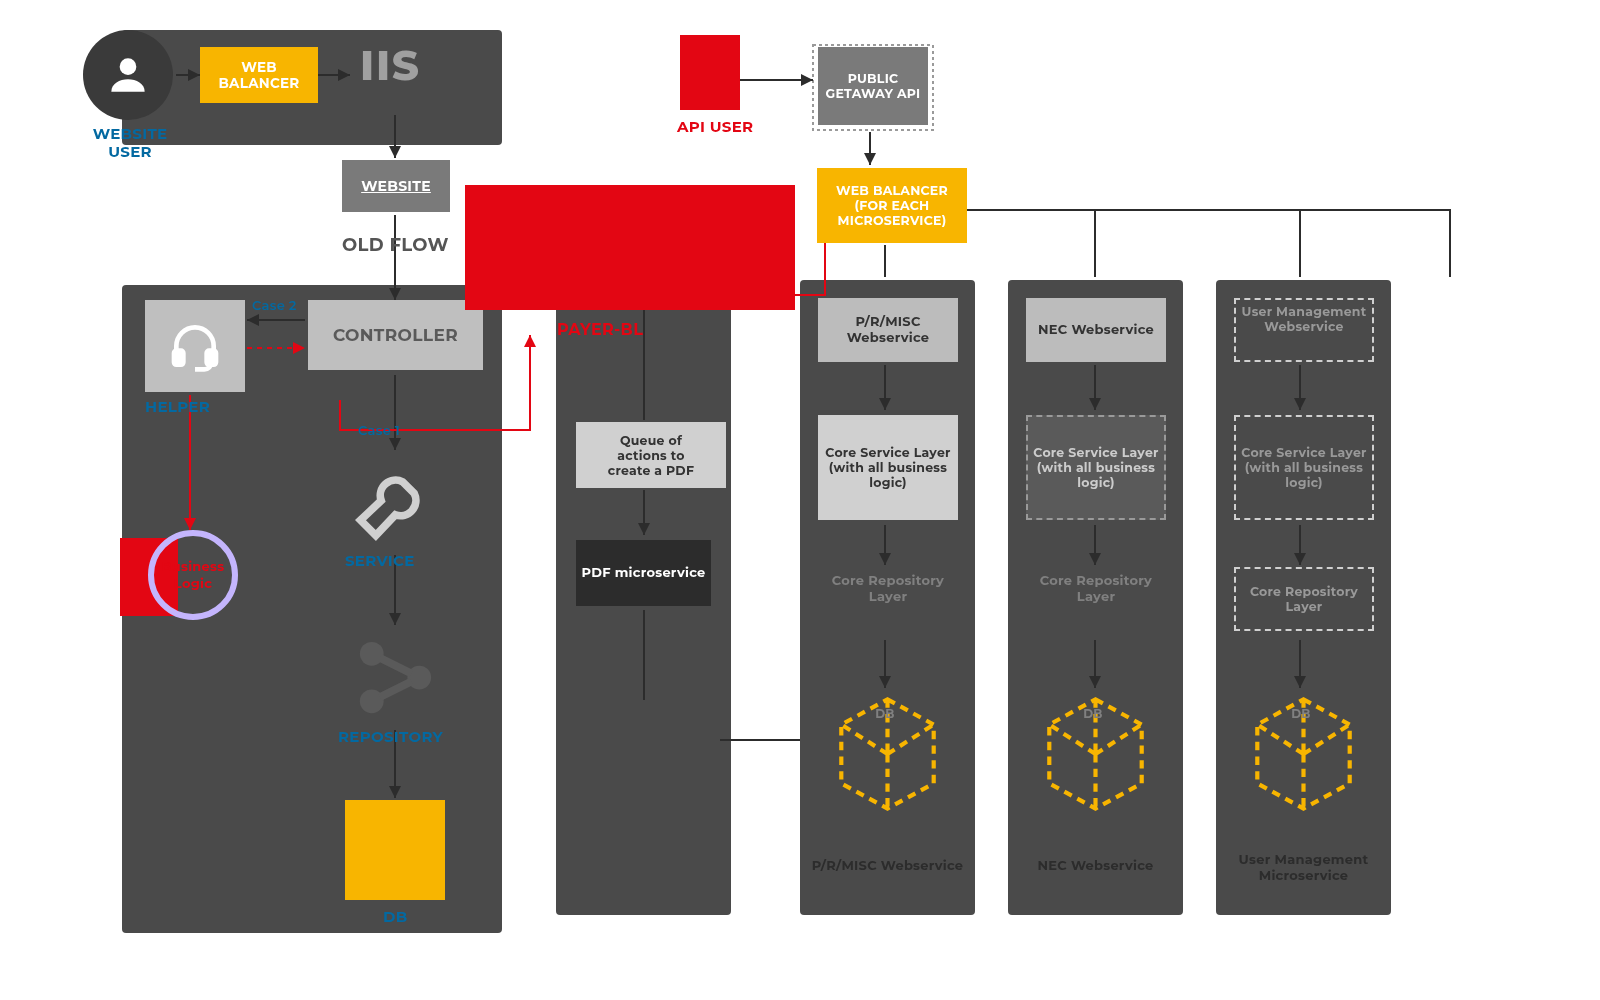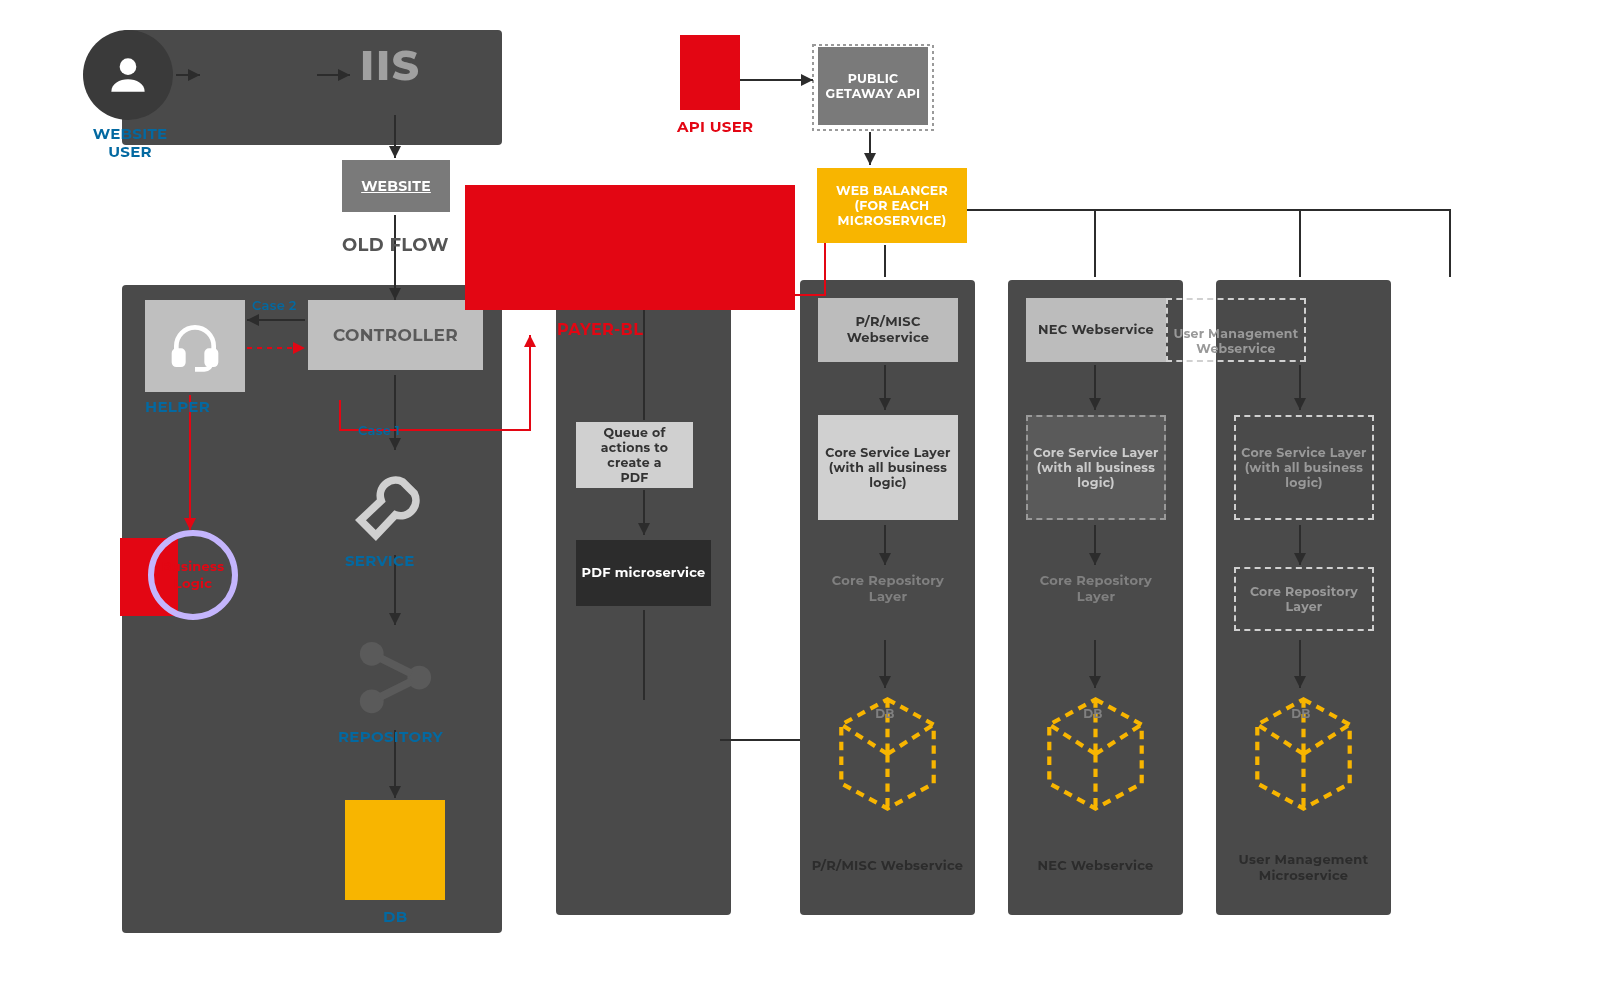--- a/index.html
+++ b/index.html
@@ -114,20 +114,23 @@
   </svg>
 
   <div class="icon-circle" style="left:83px; top:30px;">
     <svg width="50" height="50" viewBox="0 0 24 24">
         <circle cx="12" cy="8" r="4" fill="#fff"></circle>
         <path d="M4 20c0-4 4-6 8-6s8 2 8 6" fill="#fff"></path>
       </svg>
   </div>
   <div class="label center" style="left:70px; top:125px; width:120px; font-size:15px;">WEBSITE USER</div>
 
+  <div class="box yellowbox" style="left:200px; top:47px; width:118px; height:56px; display:flex; align-items:center; justify-content:center;">
+    <span class="label white center" style="position:static; font-size:13.5px;">WEB BALANCER</span>
+  </div>
 
   <div class="label big" style="left:360px; top:40px; color:#a0a0a0;">IIS</div>
 
   <div class="box midgrey" style="left:342px; top:160px; width:108px; height:52px; display:flex; align-items:center; justify-content:center;">
     <span class="label white" style="position:static; font-size:14px;text-decoration:underline;">WEBSITE</span>
   </div>
 
   <div class="label" style="left:342px; top:235px; font-size:18px; color:#555;">OLD FLOW</div>
 
   <div class="box lightgrey" style="left:145px; top:300px; width:100px; height:92px; display:flex; align-items:center; justify-content:center;">
@@ -184,21 +187,21 @@
 
   <div class="box redbox" style="left:465px; top:185px; width:330px; height:125px;"></div>
   <div class="label red" style="left:557px; top:320px; font-size:16px;">PAYER-BL</div>
 
   <div class="box yellowbox" style="left:817px; top:168px; width:150px; height:75px; display:flex; align-items:center; justify-content:center; padding:6px;">
     <span class="label white center" style="position:static; font-size:12.5px;">WEB BALANCER (FOR EACH MICROSERVICE)</span>
   </div>
 
   <div class="box darkbox" style="left:556px; top:280px; width:175px; height:635px; z-index:-2;"></div>
 
-  <div class="box light-box" style="left:576px; top:422px; width:117px; height:66px; display:flex; align-items:center; justify-content:center; padding:19px;">
+  <div class="box light-box" style="left:576px; top:422px; width:150px; height:66px; display:flex; align-items:center; justify-content:center; padding:19px;">
     <span class="label center" style="position:static; font-size:12.5px; color:#333;">Queue of actions to create a PDF</span>
   </div>
   <div class="box" style="left:576px; top:540px; width:135px; height:66px; background:#2c2c2c; display:flex; align-items:center; justify-content:center;">
     <span class="label white center" style="position:static; font-size:13px;">PDF microservice</span>
   </div>
 
   <div class="box darkbox" style="left:800px; top:280px; width:175px; height:635px; z-index:-2;"></div>
   <div class="box light-box2" style="left:818px; top:298px; width:140px; height:64px; display:flex; align-items:center; justify-content:center; padding:4px;">
     <span class="label center" style="position:static; font-size:13px; color:#333;">P/R/MISC Webservice</span>
   </div>
@@ -220,21 +223,21 @@
     <span class="label center" style="position:static; font-size:12.5px; color:#ccc;">Core Service Layer (with all business logic)</span>
   </div>
   <div class="label grey center" style="left:1026px; top:573px; width:140px; font-size:13px;">Core Repository Layer</div>
   <svg style="left:1043px; top:695px;" width="105" height="118" viewBox="0 0 100 112">
     <path d="M50 4 L94 28 V84 L50 108 L6 84 V28 Z M50 4 V56 M50 56 L94 28 M50 56 L6 28 M50 56 V108" fill="none" stroke="#f8b500" stroke-width="4" stroke-dasharray="8 6"></path>
   </svg>
   <div class="label grey center" style="left:1068px; top:707px; width:50px; font-size:12px;">DB</div>
   <div class="label center" style="left:1008px; top:858px; width:175px; font-size:13px; color:#2c2c2c;">NEC Webservice</div>
 
   <div class="box darkbox" style="left:1216px; top:280px; width:175px; height:635px; z-index:-2;"></div>
-  <div class="box dashed-light" style="left:1166px; top:298px; width:140px; height:64px; display:flex; align-items:flex-end; justify-content:center; padding:4px;">
+  <div class="box dashed-light" style="left:1234px; top:298px; width:140px; height:64px; display:flex; align-items:flex-start; justify-content:center; padding:4px;">
     <span class="label center" style="position:static; font-size:12.5px; color:#999;">User Management Webservice</span>
   </div>
   <div class="box dashed-light" style="left:1234px; top:415px; width:140px; height:105px; display:flex; align-items:center; justify-content:center; padding:4px;">
     <span class="label center" style="position:static; font-size:12.5px; color:#999;">Core Service Layer (with all business logic)</span>
   </div>
   <div class="box dashed-light" style="left:1234px; top:567px; width:140px; height:64px; display:flex; align-items:center; justify-content:center; padding:4px;">
     <span class="label center" style="position:static; font-size:12.5px; color:#999;">Core Repository Layer</span>
   </div>
   <svg style="left:1251px; top:695px;" width="105" height="118" viewBox="0 0 100 112">
     <path d="M50 4 L94 28 V84 L50 108 L6 84 V28 Z M50 4 V56 M50 56 L94 28 M50 56 L6 28 M50 56 V108" fill="none" stroke="#f8b500" stroke-width="4" stroke-dasharray="8 6"></path>

